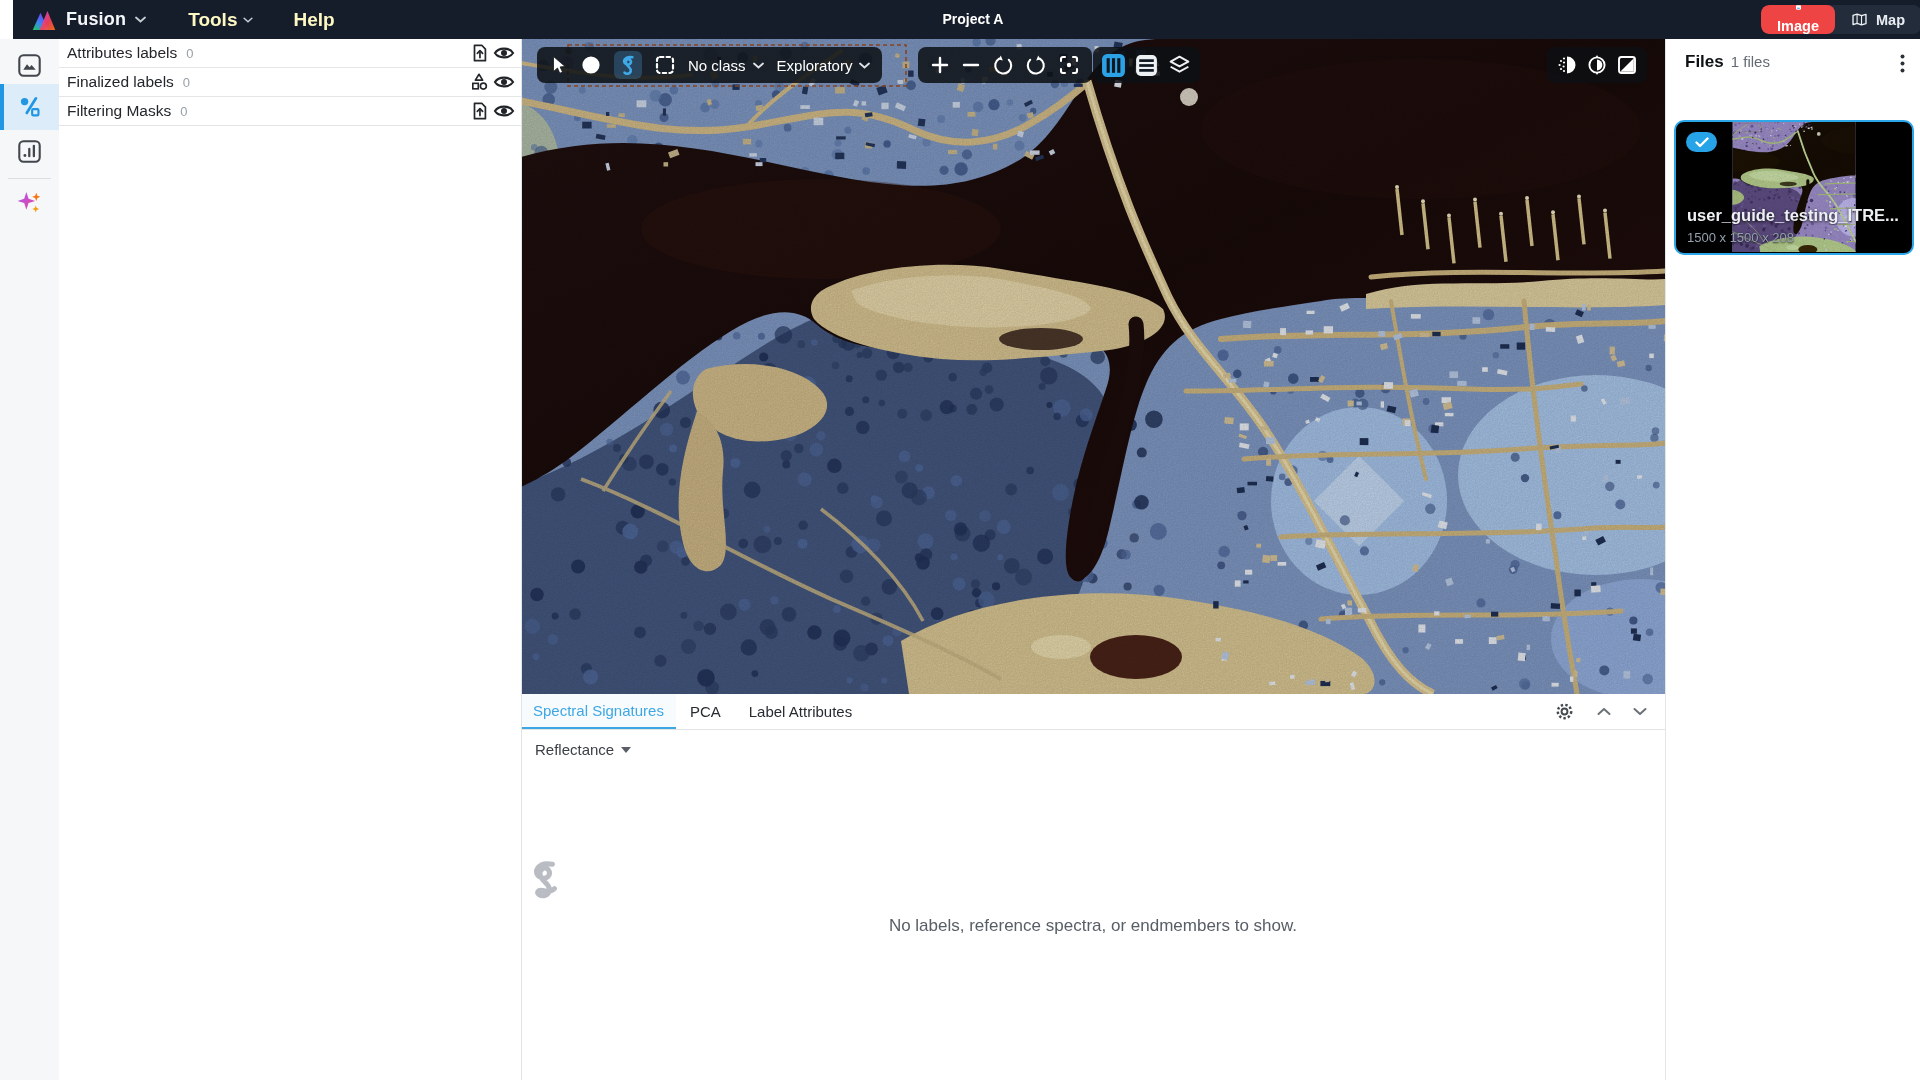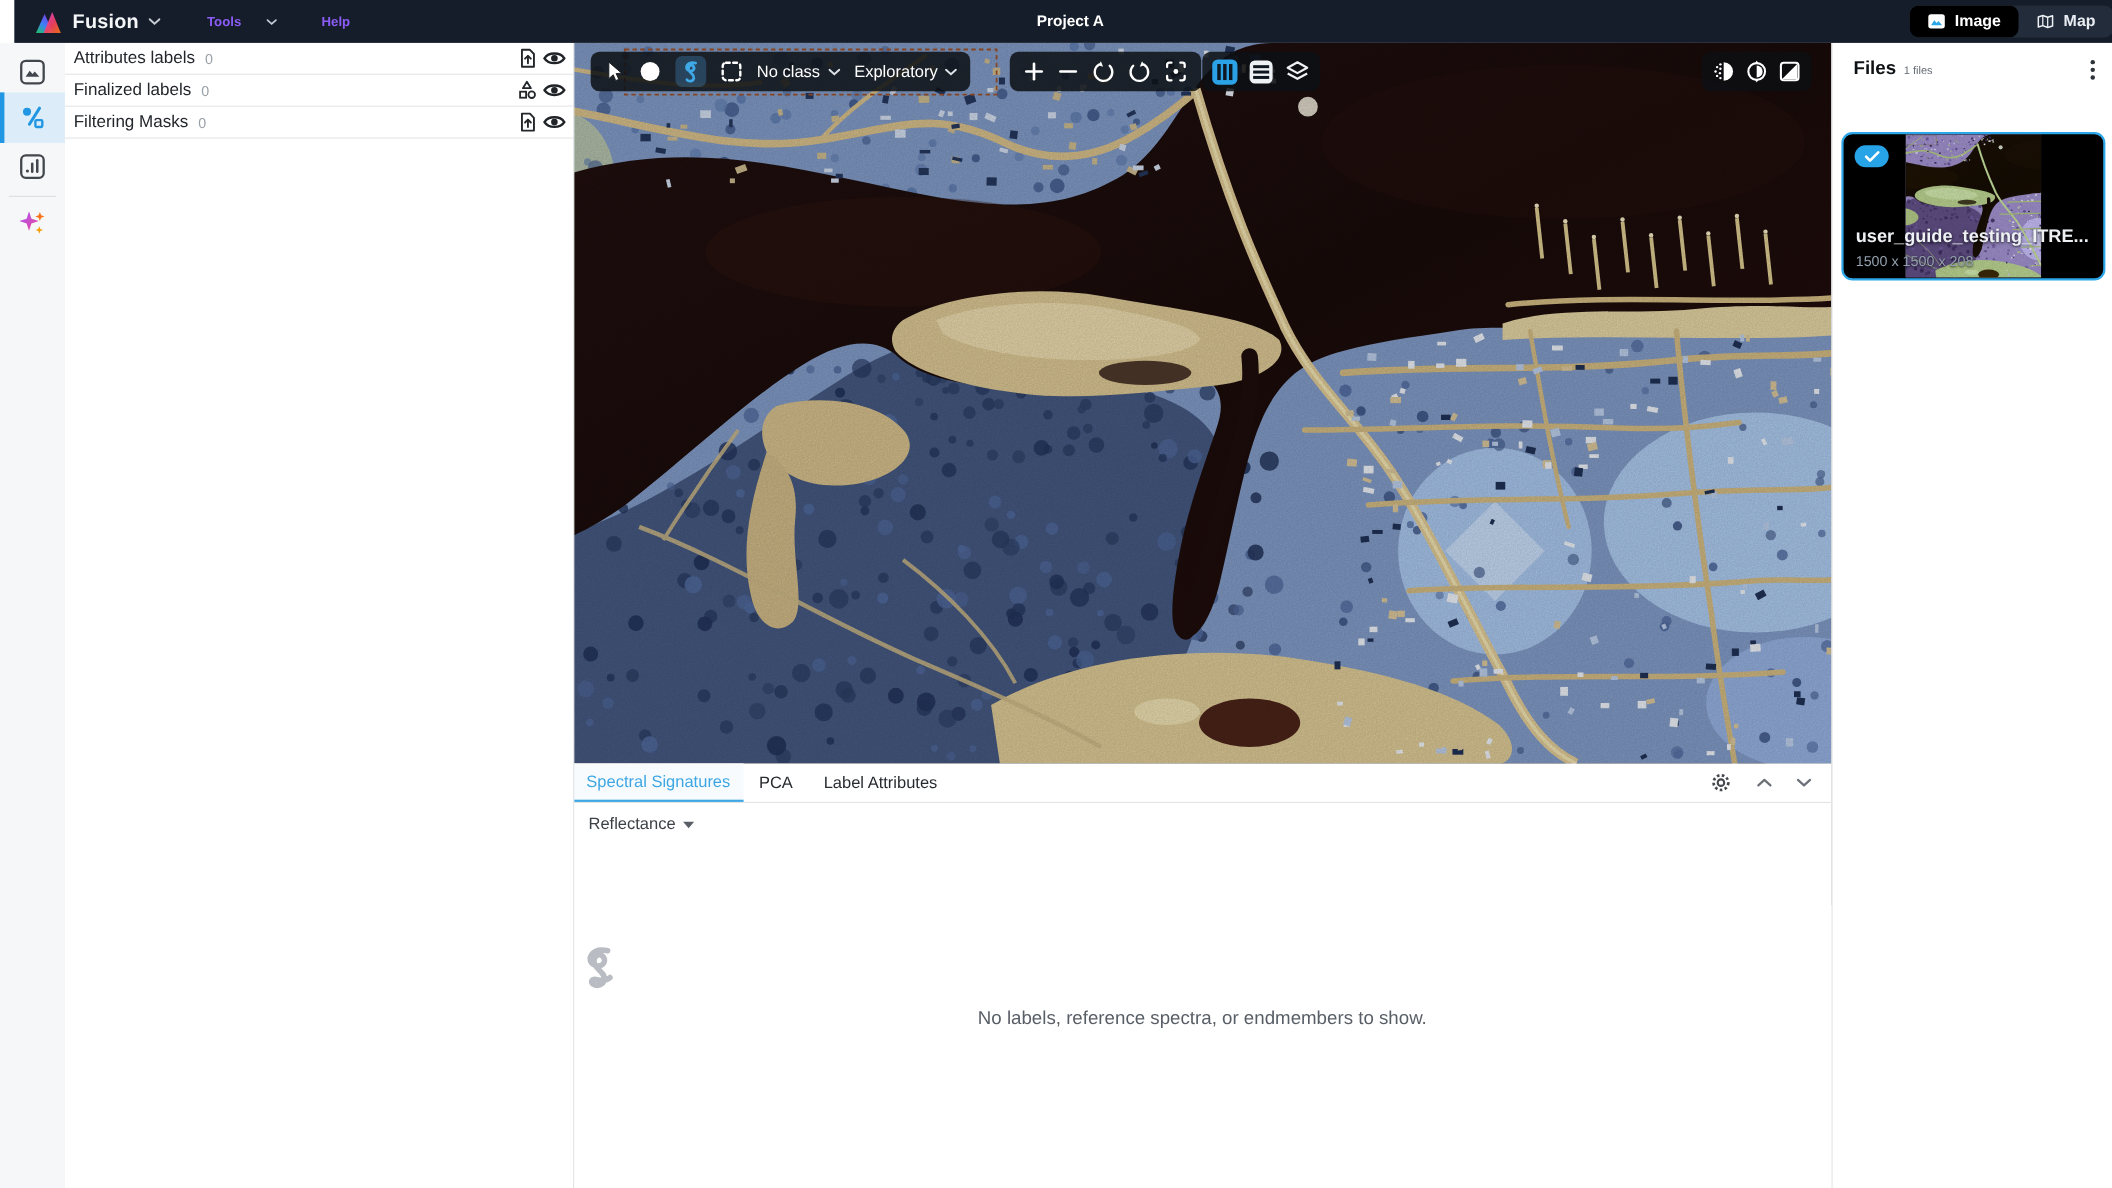--- a/index.html
+++ b/index.html
@@ -3,26 +3,26 @@
 <meta charset="utf-8">
 <style>
   html,body{margin:0;padding:0;background:#fff;font-family:"Liberation Sans",sans-serif;}
   .page{position:relative;width:1920px;height:1080px;overflow:hidden;background:#fff;}
   svg{display:block;}
 
   
   .topbar{position:absolute;left:13px;top:0;width:1920px;height:39px;background:#161d2a;display:flex;align-items:center;z-index:30;}
   .brand{display:flex;align-items:center;gap:9px;margin-left:18px;cursor:pointer;}
   .brand-name{color:#f4f6f8;font-size:18px;font-weight:700;letter-spacing:.2px;}
-  .menu-item{color:#8b5cf6;font-size:12px;font-weight:600;margin-left:42px;display:flex;align-items:center;gap:23px;cursor:pointer;}
+  .menu-item{color:#fef9c3;font-size:19px;font-weight:600;margin-left:42px;display:flex;align-items:center;gap:6px;cursor:pointer;}
   .menu-item.plain{margin-left:40px;}
   .tb-title{position:absolute;left:50%;top:0;height:39px;line-height:39px;transform:translateX(-50%);color:#fff;font-size:14px;font-weight:700;}
   .view-toggle{position:absolute;right:12px;top:5px;height:29px;display:flex;border-radius:8px;overflow:hidden;background:#222c3b;}
   .vt-btn{display:flex;align-items:center;gap:8px;padding:0 16px;font-size:14.5px;font-weight:600;color:#e9edf2;cursor:pointer;}
-  .vt-btn.active{background:#000000;color:#fff;border-radius:8px;}
+  .vt-btn.active{background:#ef4444;color:#fff;border-radius:8px;flex-direction:column;}
 
   
   .iconbar{position:absolute;left:0;top:39px;width:59px;height:1041px;background:#f6f7f8;border-right:1px solid #e4e6e8;z-index:20;}
   .rail-item{position:absolute;left:0;width:59px;display:flex;align-items:center;justify-content:center;cursor:pointer;}
   .rail-item.active{background:#dcedf9;}
   .rail-item.active::before{content:"";position:absolute;left:0;top:0;bottom:0;width:4px;background:#2196e3;}
   .rail-divider{position:absolute;left:8px;width:43px;border-top:1px solid #dcdee0;}
 
   
   .labels-panel{position:absolute;left:59px;top:39px;width:462px;height:1041px;background:#fff;border-right:1px solid #e2e4e6;z-index:20;}
@@ -40,21 +40,21 @@
   .tool-active{background:rgba(62,128,178,.38);border-radius:6px;width:28px;height:28px;}
   .dd{display:flex;align-items:center;gap:7px;color:#fff;font-size:15px;font-weight:500;cursor:pointer;white-space:nowrap;}
   .pill-zoom{left:397px;padding:0 12px;gap:11px;}
   .pill-view{left:572px;padding:0 8px;gap:8px;}
   .pill-adjust{right:18px;padding:0 9px;gap:8px;background:rgba(13,16,20,.78);}
 
   
   .files-panel{position:absolute;left:1665px;top:39px;width:255px;height:1041px;background:#fff;border-left:1px solid #e3e5e7;z-index:20;}
   .files-head{display:flex;align-items:baseline;padding:13px 12px 0 19px;}
   .files-title{font-size:17px;font-weight:700;color:#0f1215;}
-  .files-count{font-size:10px;color:#646b74;margin-left:7px;flex:1;}
+  .files-count{font-size:15px;color:#646b74;margin-left:7px;flex:1;}
   .kebab{cursor:pointer;padding:2px 4px;align-self:center;}
   .files-section{padding:18px 0 0 19px;font-size:14.5px;font-weight:700;color:#1b1f24;}
   .file-card{position:absolute;left:8px;top:81px;width:240px;height:135px;border-radius:10px;border:2.5px solid #2ba6e8;background:#000000;overflow:hidden;cursor:pointer;box-sizing:border-box;}
   .file-thumb{position:absolute;left:50%;top:0;transform:translateX(-50%);width:123px;height:130px;filter:hue-rotate(35deg) saturate(1.05) brightness(1.03);}
   .check-badge{position:absolute;left:10px;top:10px;width:31px;height:20px;border-radius:10px;background:#27a3e7;display:flex;align-items:center;justify-content:center;}
   .file-name{position:absolute;left:11px;right:8px;bottom:28px;color:#eef1f4;font-size:16.5px;font-weight:700;white-space:nowrap;overflow:hidden;text-shadow:0 1px 3px rgba(0,0,0,.85);}
   .file-dims{position:absolute;left:11px;bottom:8px;color:#93a0ad;font-size:13px;text-shadow:0 1px 2px rgba(0,0,0,.8);}
 
   
   .bottom-panel{position:absolute;left:521px;top:694px;width:1144px;height:386px;background:#fff;z-index:15;}

